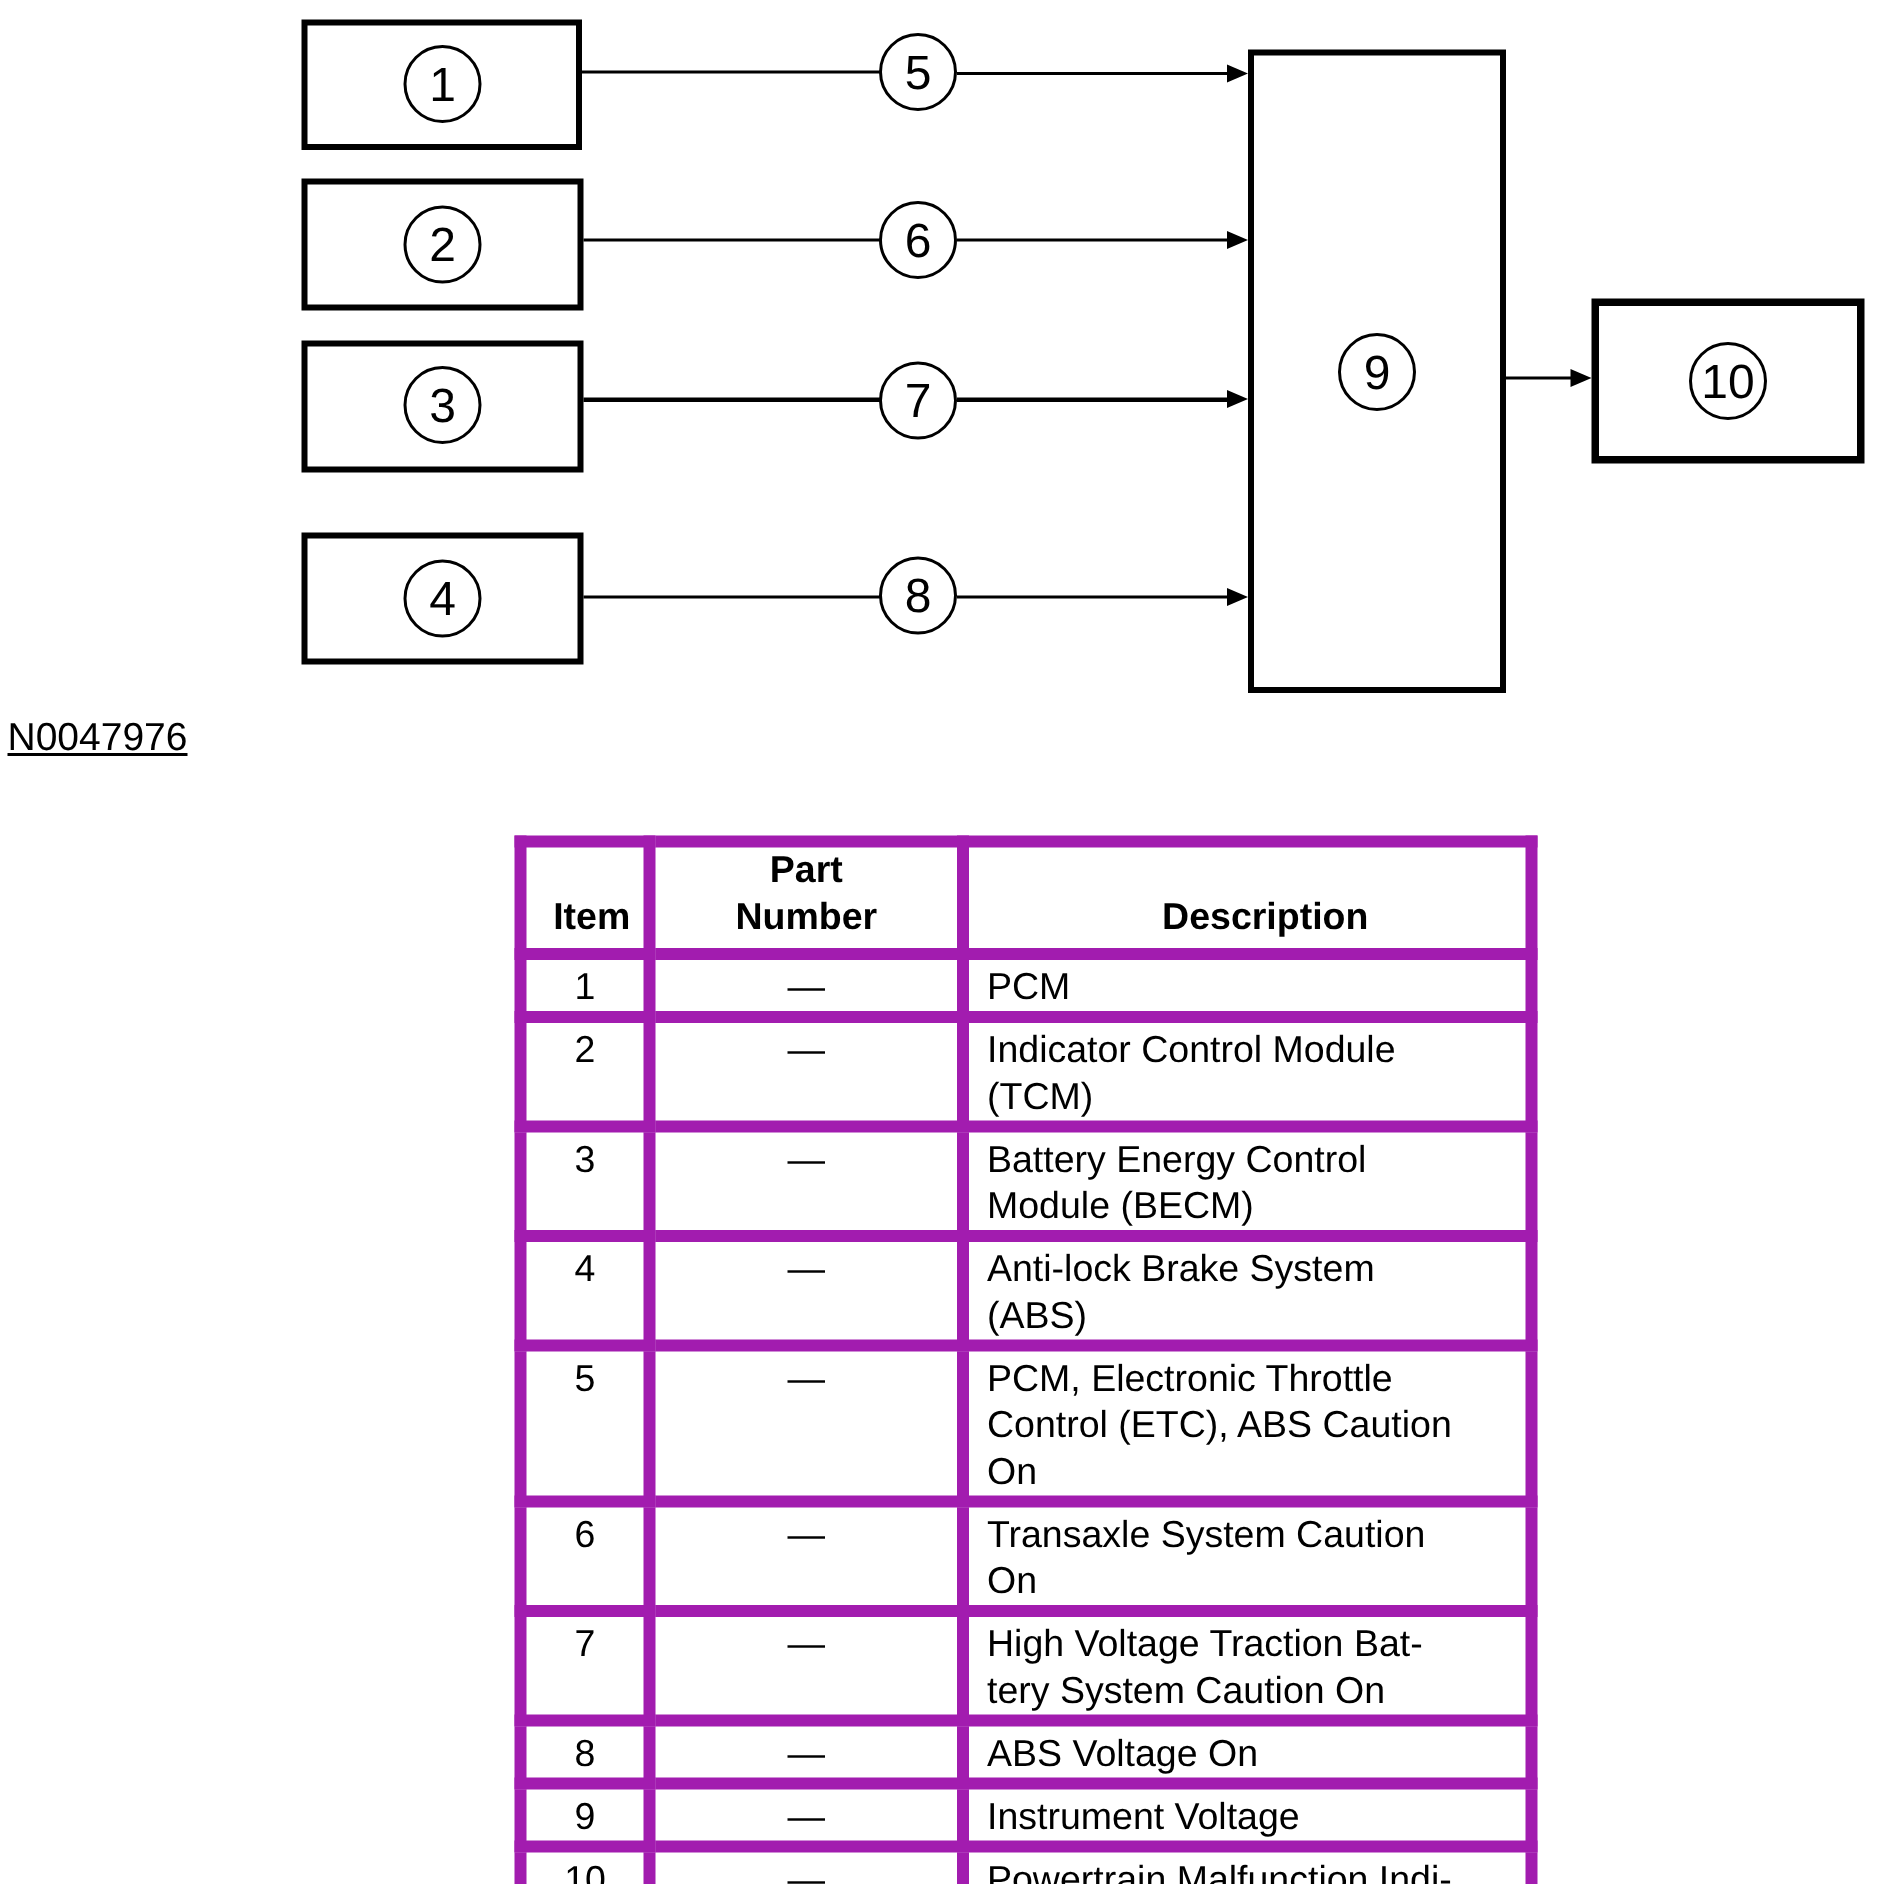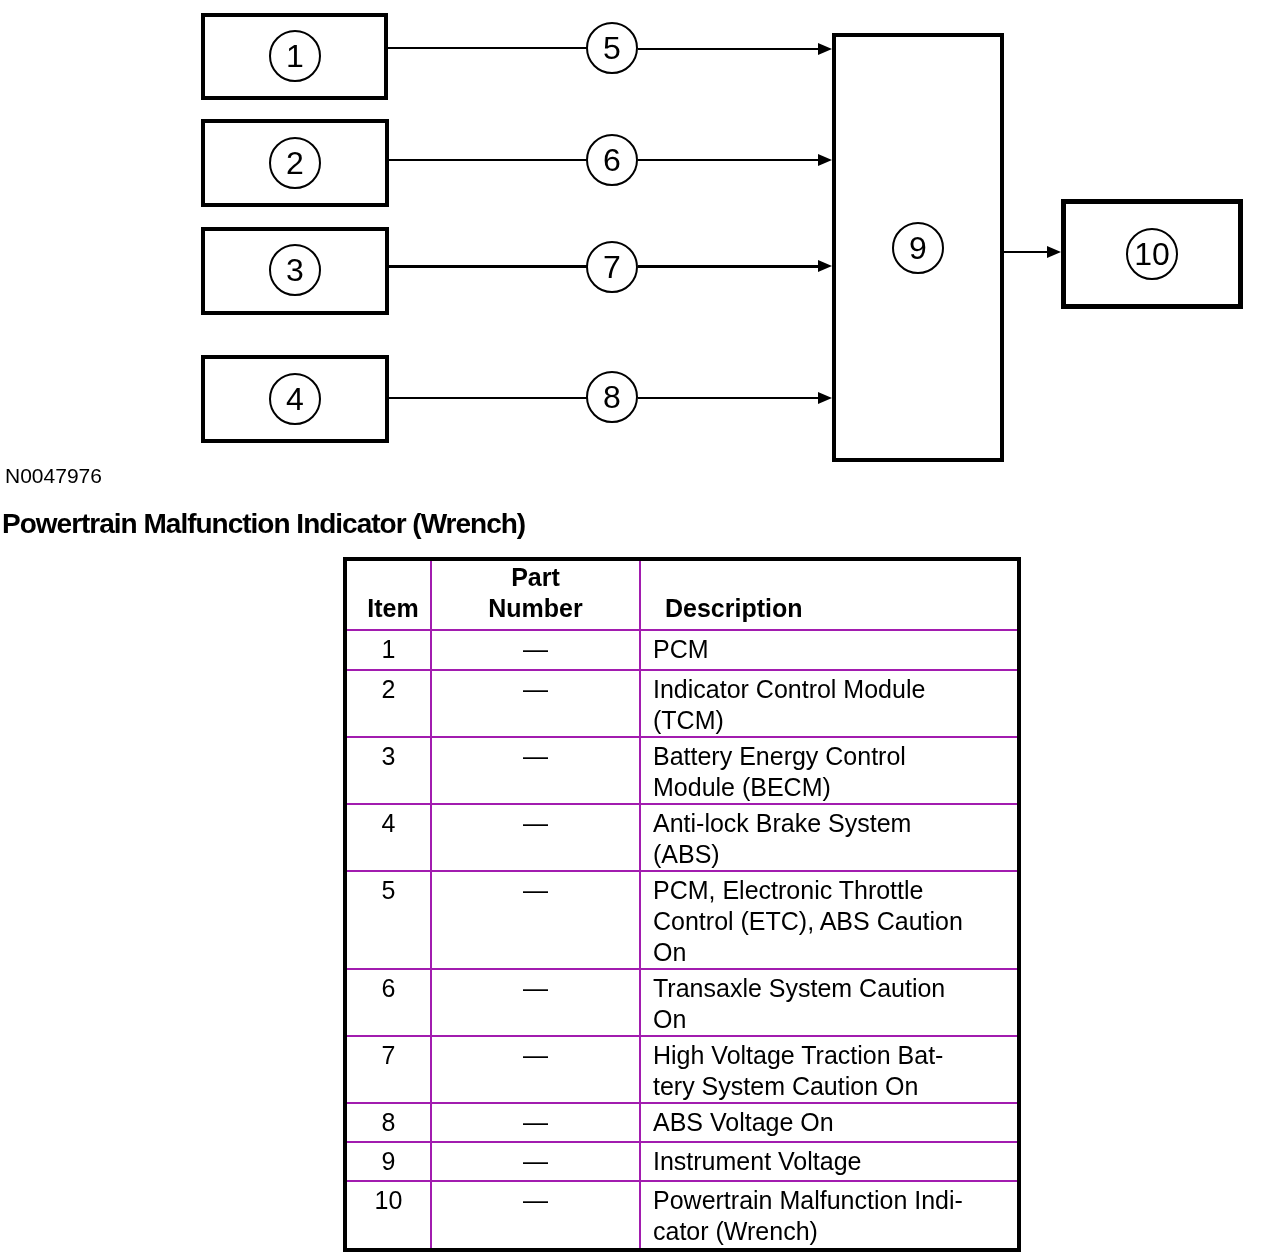--- a/index.html
+++ b/index.html
@@ -52,23 +52,24 @@
     height: 0;
     border-left: 14px solid #000000;
     border-top: 6px solid transparent;
     border-bottom: 6px solid transparent;
     z-index: 2;
   }
 
   .fig-label {
     position: absolute;
     left: 5px;
-    top: 464px;
-    font-size: 21px;
+    top: 476px;
+    font-size: 26px;
     letter-spacing: 0px;
+    text-decoration: underline;
   }
 
   .section-title {
     position: absolute;
     left: 2px;
     top: 508px;
     font-size: 28px;
     font-weight: bold;
     letter-spacing: -1px;
     white-space: nowrap;
@@ -78,35 +79,35 @@
   table.parts {
     position: absolute;
     left: 343px;
     top: 557px;
     border-collapse: collapse;
     table-layout: fixed;
     width: 674px;
     background: #ffffff;
   }
   table.parts th, table.parts td {
-    border: 2px solid #a21caf;
+    border: 8px solid #a21caf;
     font-size: 25px;
     line-height: 31px;
     overflow: hidden;
   }
   table.parts { border: 4px solid #000000; }
 
   col.c-item { width: 86px; }
   col.c-part { width: 209px; }
   col.c-desc { width: 379px; }
 
   th { font-weight: bold; vertical-align: bottom; padding-bottom: 5px; }
   th.h-item { text-align: center; padding-left: 9px; }
   th.h-part { text-align: center; white-space: pre-line; }
-  th.h-desc { text-align: left; padding-left: 24px; }
+  th.h-desc { text-align: center; padding-left: 24px; }
 
   td { vertical-align: top; padding-top: 3px; }
   td.c-item { text-align: center; }
   td.c-part { text-align: center; }
   td.c-desc { text-align: left; padding-left: 12px; padding-right: 6px; white-space: pre-line; }
 
   tr.hrow { height: 71px; }
   tr.r1  { height: 40px; }
   tr.r2  { height: 67px; }
   tr.r3  { height: 67px; }
@@ -179,21 +180,20 @@
     <div class="callout" style="left:892px;  top:222px;">
         <span>9</span>
       </div>
     <div class="callout" style="left:1126px; top:228px;">
         <span>10</span>
       </div>
 
     <div class="fig-label">N0047976</div>
   </div>
 
-  <div class="section-title">Powertrain Malfunction Indicator (Wrench)</div>
 
   <table class="parts">
     <colgroup>
       <col class="c-item">
       <col class="c-part">
       <col class="c-desc">
     </colgroup>
     <tbody>
         <tr class="hrow">
       <th class="h-item">Item</th>

